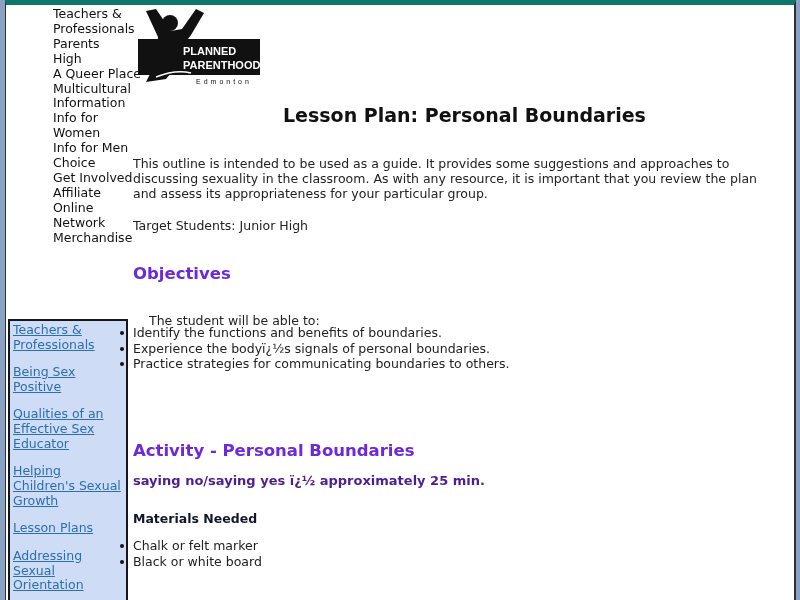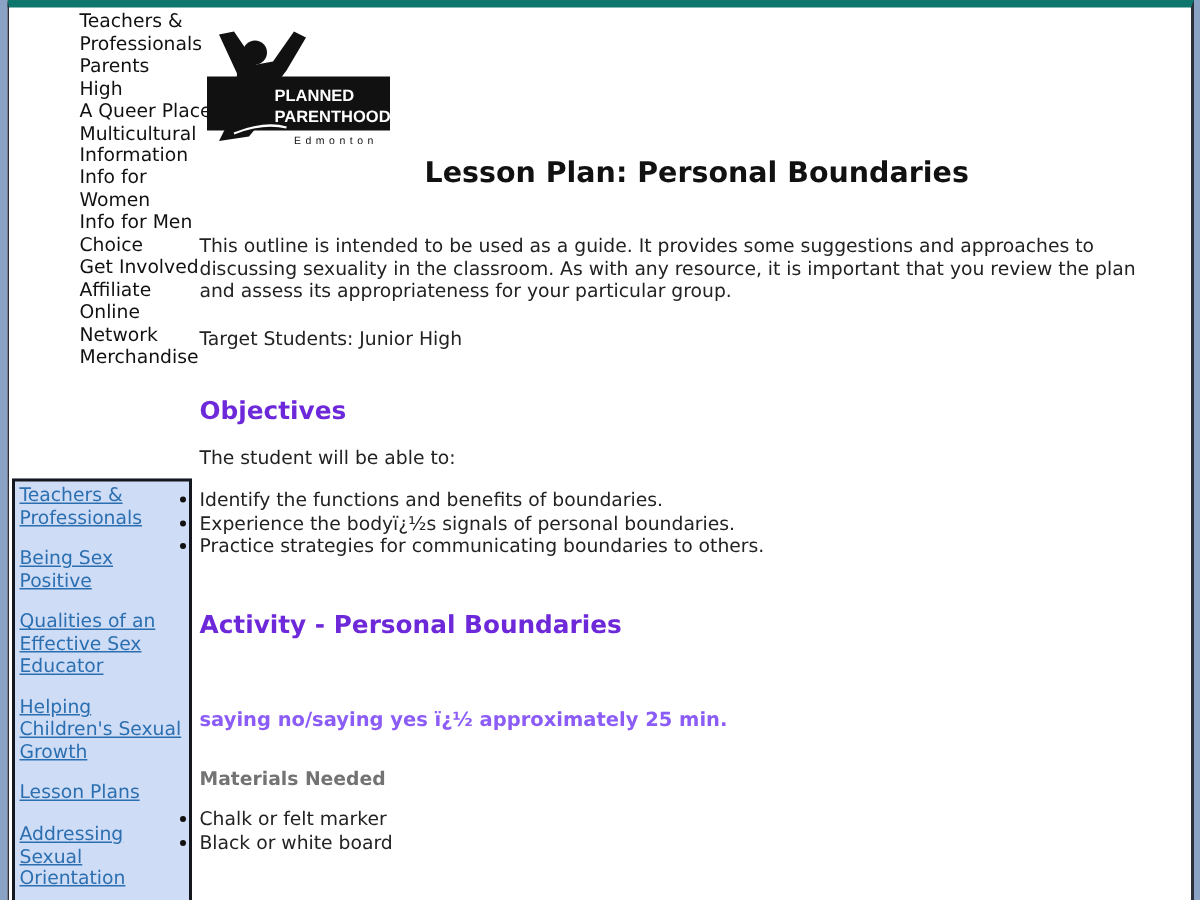--- a/index.html
+++ b/index.html
@@ -32,21 +32,21 @@
     font-size: 12.5px;
     line-height: 14.9px;
     color: #111;
   }
   .topnav div { cursor: pointer; }
 
   
   .logo {
     position: absolute;
     left: 130px;
-    top: 14px;
+    top: 2px;
     width: 135px;
     height: 80px;
     text-decoration: underline;
   }
 
   
   .subnav {
     position: absolute;
     left: 2px;
     top: 314px;
@@ -129,30 +129,30 @@
     height: 4px;
     border-radius: 50%;
     background: #111;
   }
   .duration {
     position: absolute;
     left: 0;
     top: 468px;
     font-weight: bold;
     font-size: 13px;
-    color: #8b5cf6;
+    color: #4c1d95;
     white-space: nowrap;
   }
   .materials {
     position: absolute;
     left: 0;
     top: 506px;
     font-weight: bold;
     font-size: 12.5px;
-    color: #737373;
+    color: #0f172a;
   }
 </style>
 </head>
 <body>
 
 <div class="frame">
 
   <nav class="topnav">
     <div>Teachers &amp; Professionals</div>
     <div>Parents</div>
@@ -193,29 +193,29 @@
 
   <main class="main">
     <h1 class="title" style="margin:0;">Lesson Plan: Personal Boundaries</h1>
 
     <p class="intro" style="margin:0;">This outline is intended to be used as a guide. It provides some suggestions and approaches to discussing sexuality in the classroom. As with any resource, it is important that you review the plan and assess its appropriateness for your particular group.</p>
 
     <p class="target" style="margin:0;">Target Students: Junior High</p>
 
     <h2 class="h2" style="top:259px;margin:0;">Objectives</h2>
 
-    <p class="able" style="margin:0;">The student will be able to:</p>
+    <p class="able" style="margin:16px;">The student will be able to:</p>
 
     <ul class="list" style="top:320px;">
       <li>Identify the functions and benefits of boundaries.</li>
       <li>Experience the bodyï¿½s signals of personal boundaries.</li>
       <li>Practice strategies for communicating boundaries to others.</li>
     </ul>
 
-    <h2 class="h2" style="top:402px;margin:0;">Activity - Personal Boundaries</h2>
+    <h2 class="h2" style="top:436px;margin:0;">Activity - Personal Boundaries</h2>
 
     <p class="duration" style="margin:0;">saying no/saying yes ï¿½ approximately 25 min.</p>
 
     <p class="materials" style="margin:0;">Materials Needed</p>
 
     <ul class="list" style="top:533px;">
       <li>Chalk or felt marker</li>
       <li>Black or white board</li>
     </ul>
   </main>

